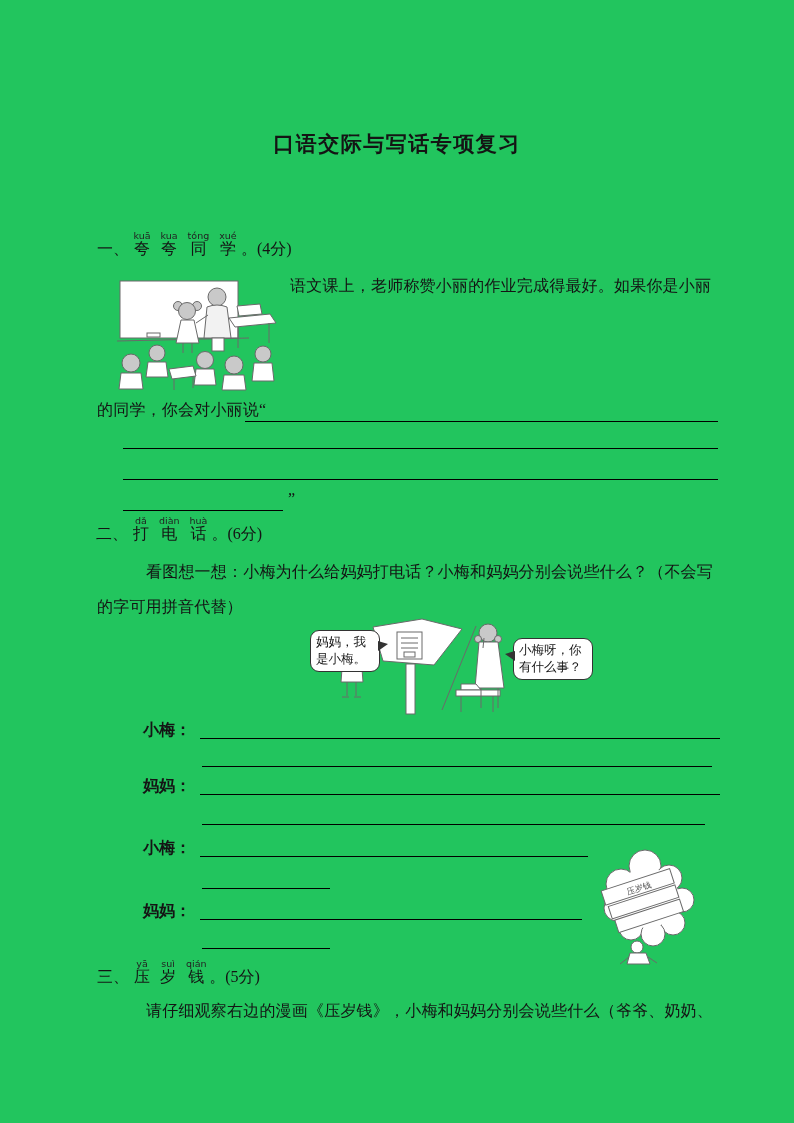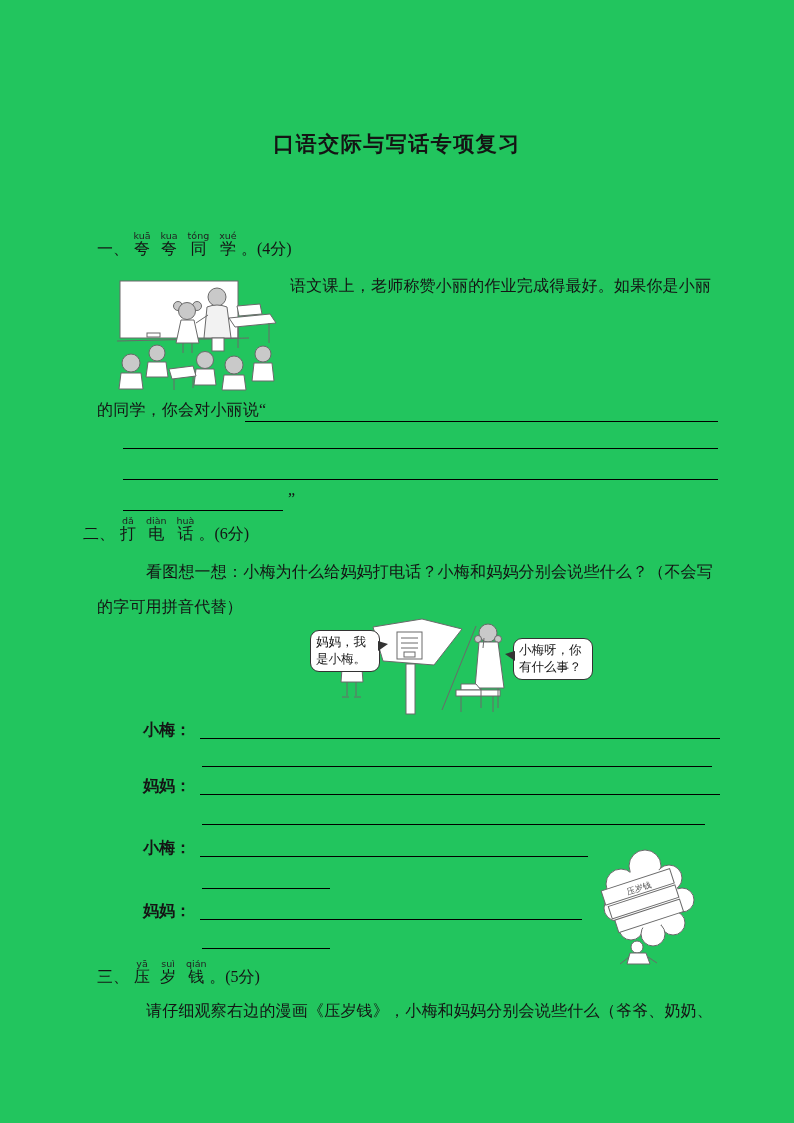--- a/index.html
+++ b/index.html
@@ -92,21 +92,21 @@
 
   <div class="abs prompt" style="left:290px; top:276px;">语文课上，老师称赞小丽的作业完成得最好。如果你是小丽</div>
   <div class="abs prompt" style="left:97px; top:400px;">的同学，你会对小丽说“</div>
 
   <div class="blank" style="left:245px; top:421px; width:473px;"></div>
   <div class="blank" style="left:123px; top:448px; width:595px;"></div>
   <div class="blank" style="left:123px; top:479px; width:595px;"></div>
   <div class="blank" style="left:123px; top:510px; width:160px;"></div>
   <div class="quote" style="left:288px; top:490px;">”</div>
 
-  <div class="abs qhead" style="left:83px; top:516px;">
+  <div class="abs qhead" style="left:96px; top:516px;">
     <span>二、</span><span><ruby>打<rt>dǎ</rt></ruby><ruby>电<rt>diàn</rt></ruby><ruby>话<rt>huà</rt></ruby></span><span>。(6分)</span>
   </div>
 
   <div class="abs prompt" style="left:146px; top:562px;text-align:center;">看图想一想：小梅为什么给妈妈打电话？小梅和妈妈分别会说些什么？（不会写</div>
   <div class="abs prompt" style="left:97px; top:597px;">的字可用拼音代替）</div>
 
   <svg class="abs" style="left:270px; top:616px;" width="255" height="106" viewBox="0 0 255 106">
     <g stroke="#6a6a6a" fill="none" stroke-width="1">
       <g>
         <circle cx="82" cy="30" r="9" fill="#c9c9c9"></circle>

